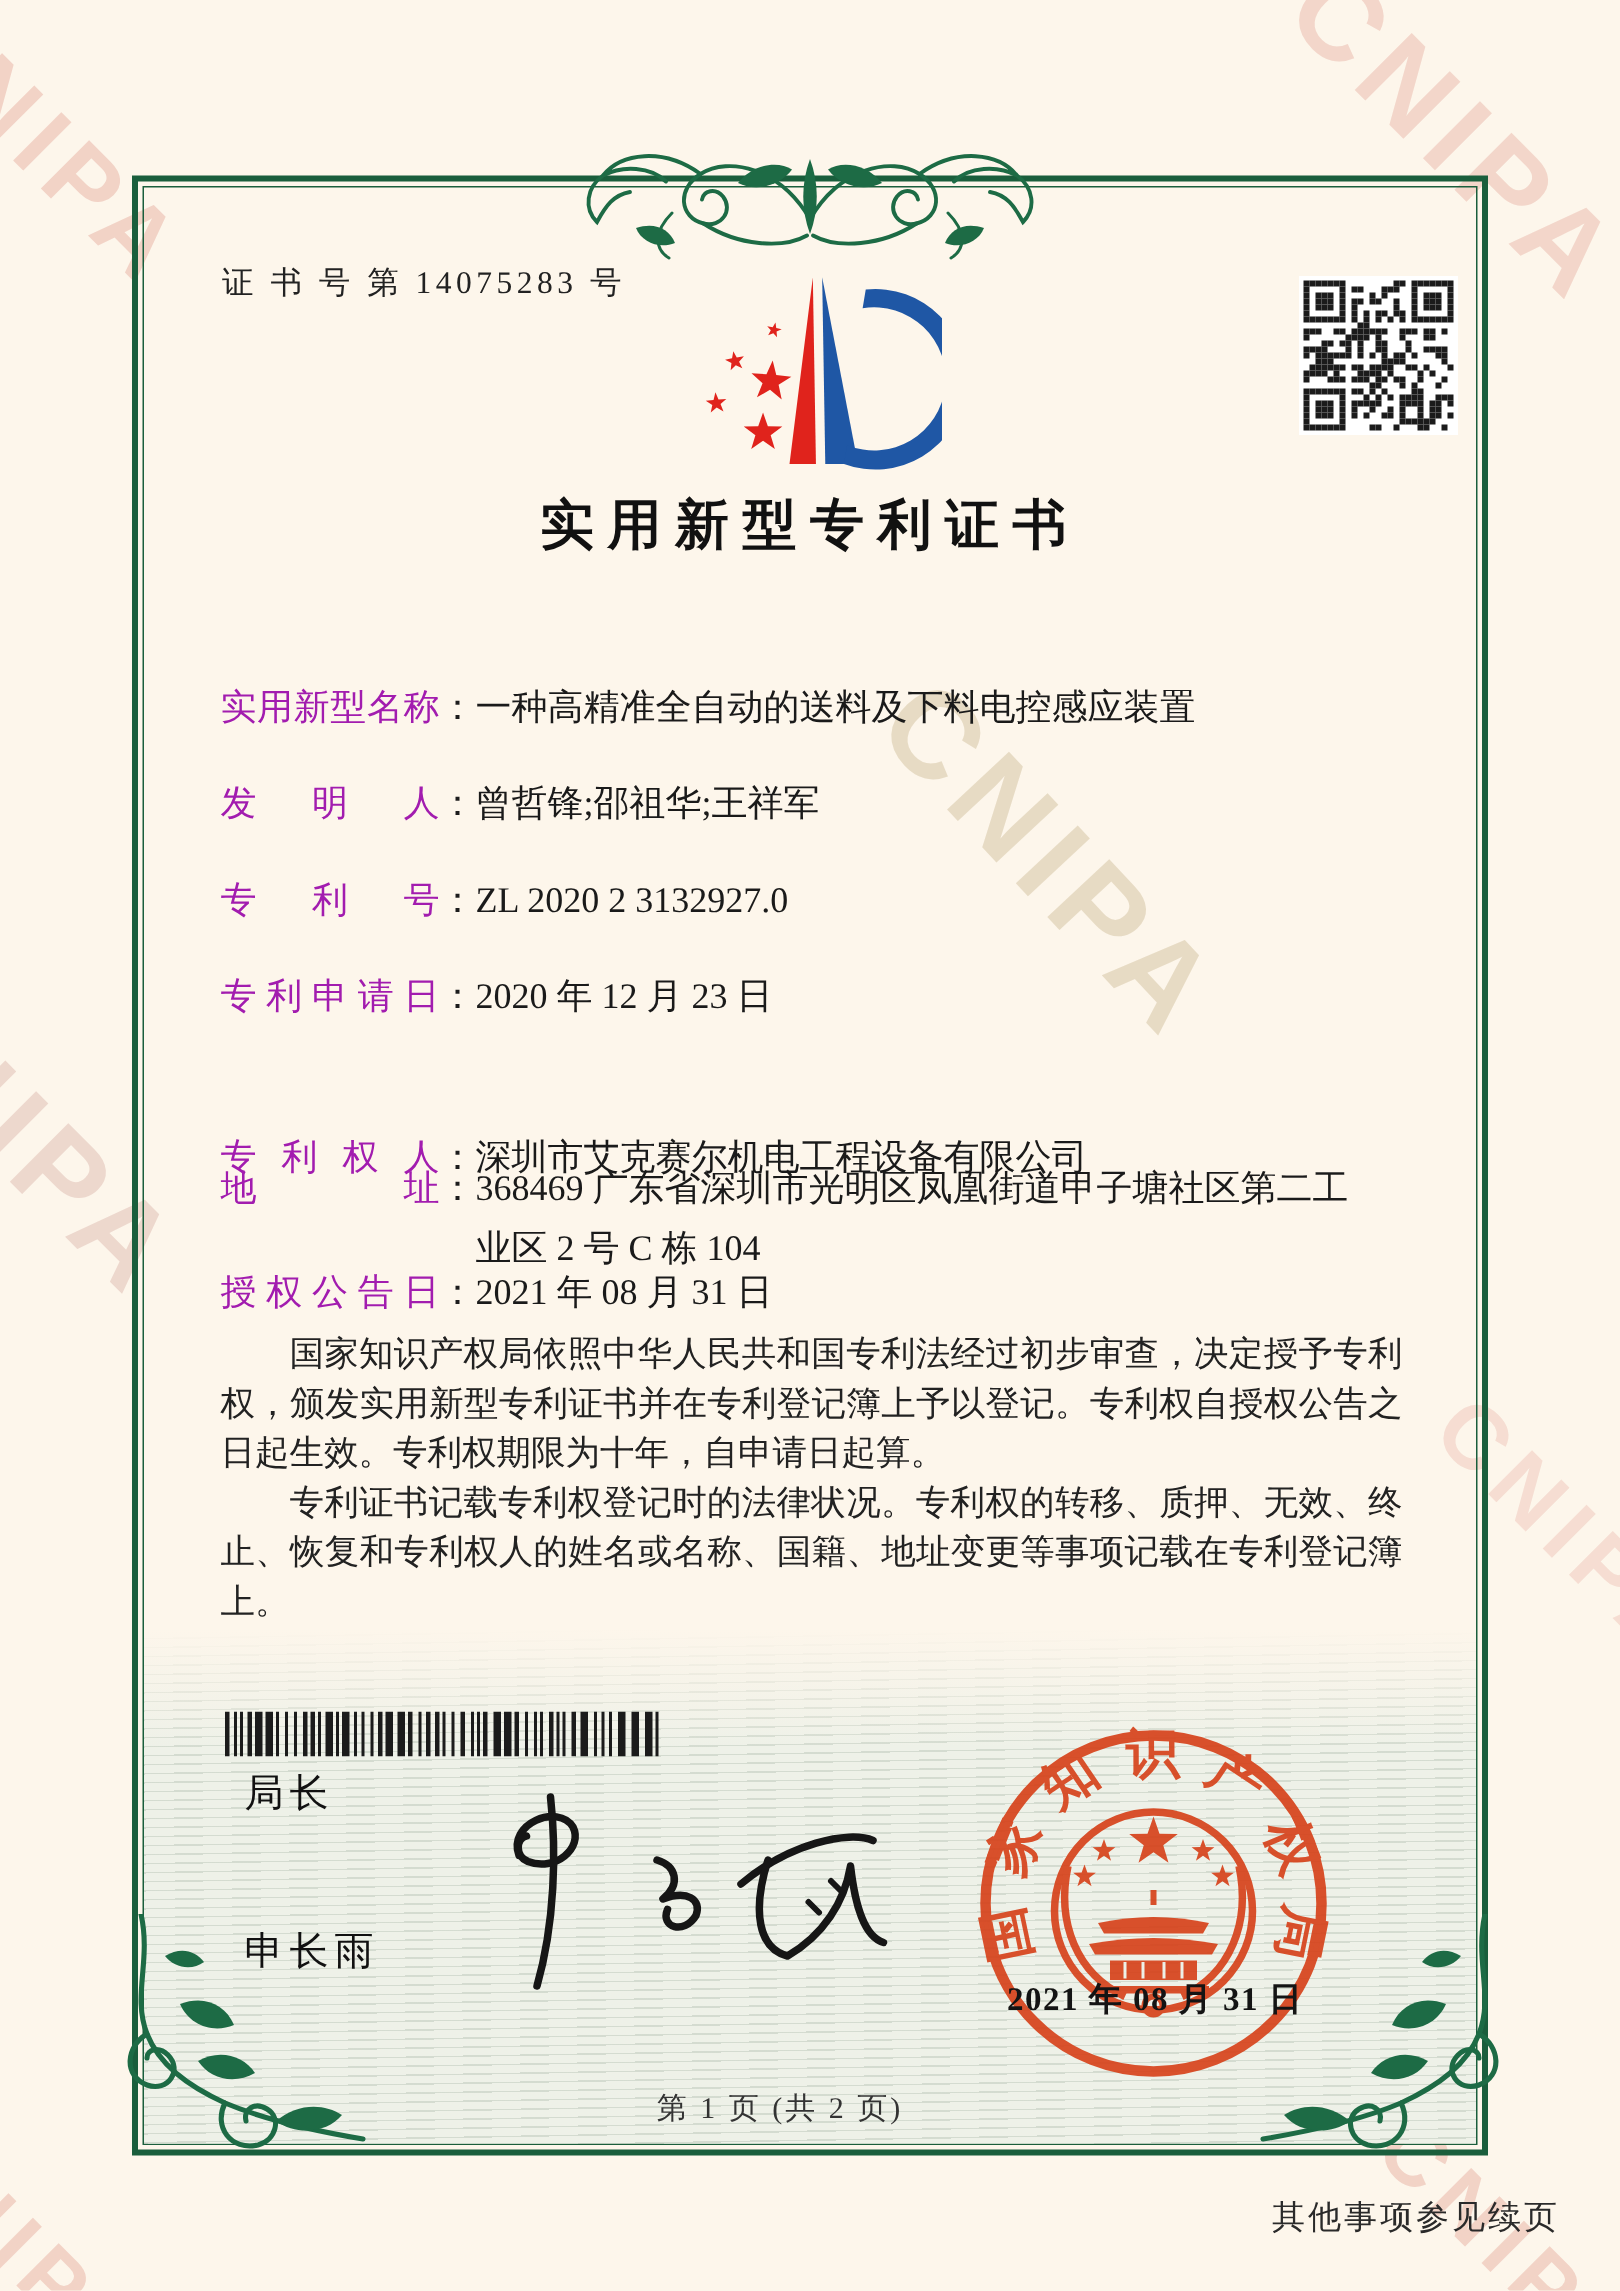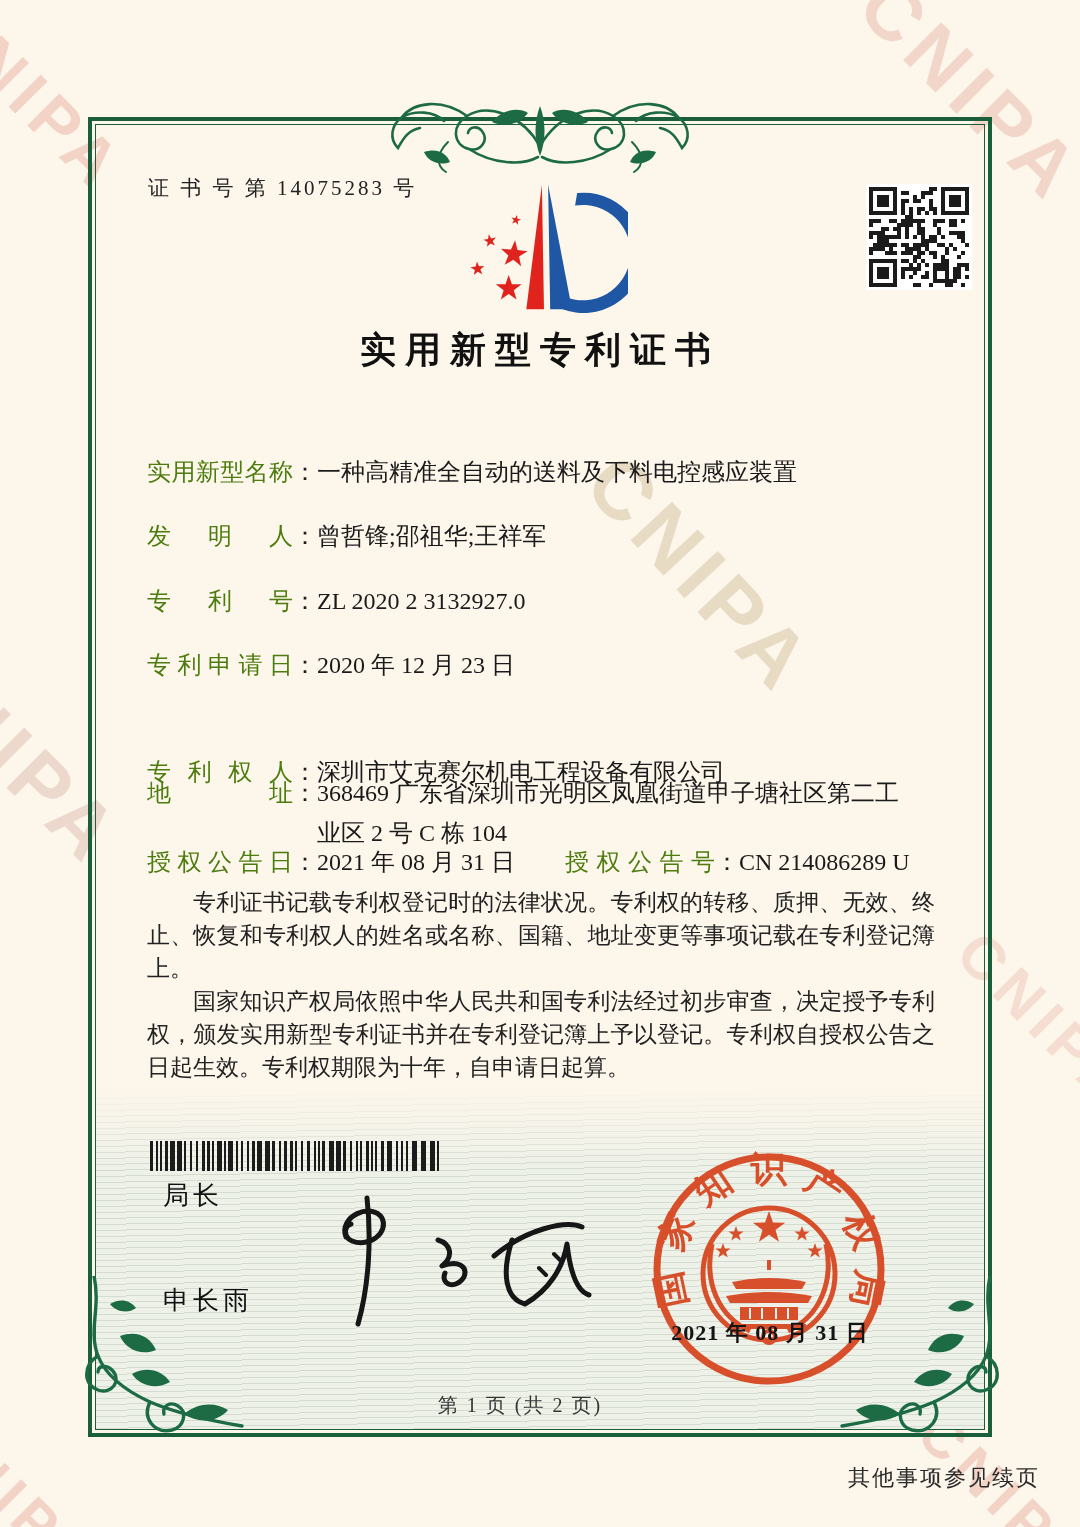--- a/index.html
+++ b/index.html
@@ -45,21 +45,21 @@
   .qr{position:absolute;left:866px;top:184px;z-index:4}
   .logo{position:absolute;left:462px;top:172px;z-index:4}
   .title{
     position:absolute;left:0;right:0;top:326px;text-align:center;
     font-size:36px;font-weight:bold;letter-spacing:9px;color:#111;z-index:4;
   }
   
   .row{position:absolute;left:147px;width:800px;font-size:24px;z-index:4;line-height:40px}
   .flabel{
     display:inline-block;width:146px;text-align:justify;text-align-last:justify;
-    vertical-align:top;color:#4d7c0f;
+    vertical-align:top;color:#a21caf;
   }
   .flabel.w150{width:150px}
   .colon{vertical-align:top}
   .fvalue{display:inline-block;vertical-align:top;max-width:620px;color:#1a1a1a}
   .fvalue.addr{max-width:600px}
   .grant-group2{position:absolute;left:418px;top:0}
   
   .body-text{
     position:absolute;left:147px;top:886px;width:788px;z-index:4;
     font-size:23px;line-height:33px;text-align:justify;color:#222;
@@ -483,28 +483,25 @@
   <span class="flabel">专利申请日</span><span class="colon">：</span><span class="fvalue">2020 年 12 月 23 日</span>
 </div>
 <div class="row" style="top:752px">
   <span class="flabel">专利权人</span><span class="colon">：</span><span class="fvalue">深圳市艾克赛尔机电工程设备有限公司</span>
 </div>
 <div class="row" style="top:773px">
   <span class="flabel">地址</span><span class="colon">：</span><span class="fvalue addr">368469 广东省深圳市光明区凤凰街道甲子塘社区第二工业区 2 号 C 栋 104</span>
 </div>
 <div class="row" style="top:842px">
   <span class="flabel">授权公告日</span><span class="colon">：</span><span class="fvalue">2021 年 08 月 31 日</span>
-  <span class="grant-group2">
-    <span class="flabel w150">授权公告号</span><span class="colon">：</span><span class="fvalue">CN 214086289 U</span>
-  </span>
 </div>
 
 <div class="body-text">
+  <p>国家知识产权局依照中华人民共和国专利法经过初步审查，决定授予专利权，颁发实用新型专利证书并在专利登记簿上予以登记。专利权自授权公告之日起生效。专利权期限为十年，自申请日起算。</p>
   <p>专利证书记载专利权登记时的法律状况。专利权的转移、质押、无效、终止、恢复和专利权人的姓名或名称、国籍、地址变更等事项记载在专利登记簿上。</p>
-  <p>国家知识产权局依照中华人民共和国专利法经过初步审查，决定授予专利权，颁发实用新型专利证书并在专利登记簿上予以登记。专利权自授权公告之日起生效。专利权期限为十年，自申请日起算。</p>
 </div>
 
 <svg class="barcode" width="292" height="30" viewBox="0 0 292 30">
   <g id="barcode-bars" fill="#1b1b1b">
       <rect x="0" y="0" width="3" height="30"></rect>
       <rect x="6" y="0" width="2" height="30"></rect>
       <rect x="10" y="0" width="2" height="30"></rect>
       <rect x="15" y="0" width="3" height="30"></rect>
       <rect x="20" y="0" width="5" height="30"></rect>
       <rect x="27" y="0" width="5" height="30"></rect>

